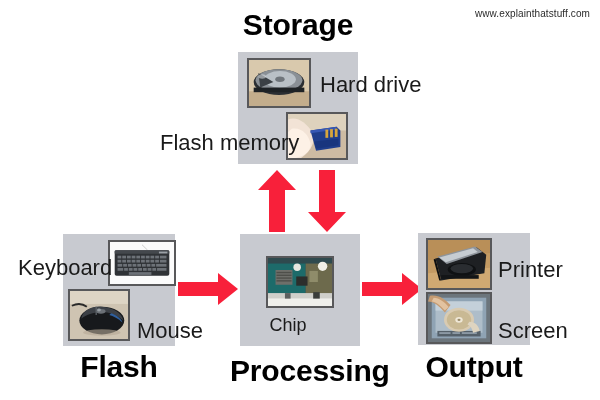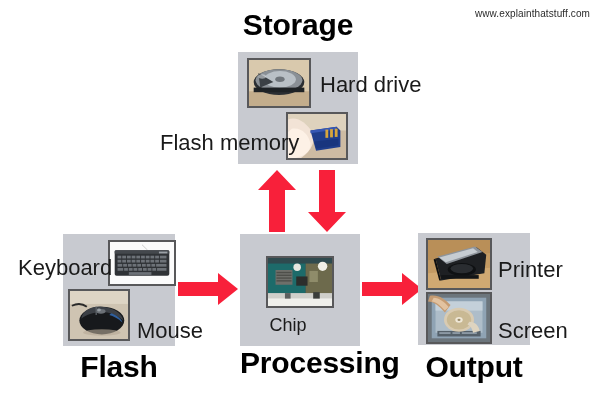--- a/index.html
+++ b/index.html
@@ -227,21 +227,21 @@
       <circle cx="31" cy="10" r="4" fill="#e6e6e0"></circle>
       <circle cx="58" cy="9" r="5" fill="#f0efe6"></circle>
       <rect x="0" y="38" width="68" height="6" fill="#cfcfca"></rect>
       <rect x="0" y="44" width="68" height="8" fill="#efefeb"></rect>
       <rect x="18" y="38" width="6" height="6" fill="#5c6060"></rect>
       <rect x="48" y="37" width="7" height="7" fill="#3a3d3a"></rect>
     </svg>
   </div>
   <div class="item-label chip-label" style="left:240px; top:315px; width:96px;">Chip</div>
 
-  <div class="group-title" style="left:230px; top:346px; width:140px;margin-left:10px;">Processing</div>
+  <div class="group-title" style="left:230px; top:354px; width:140px;">Processing</div>
 
   <div class="arrow" style="left:362px; top:273px;">
     <svg width="60" height="32" viewBox="0 0 60 32">
       <polygon points="0,9 40,9 40,0 60,16 40,32 40,23 0,23" fill="#f8203a"></polygon>
     </svg>
   </div>
 
   <div class="panel" style="left:418px; top:233px; width:112px; height:112px;"></div>
 
   <div class="photo" style="left:426px; top:238px; width:66px; height:52px;">

